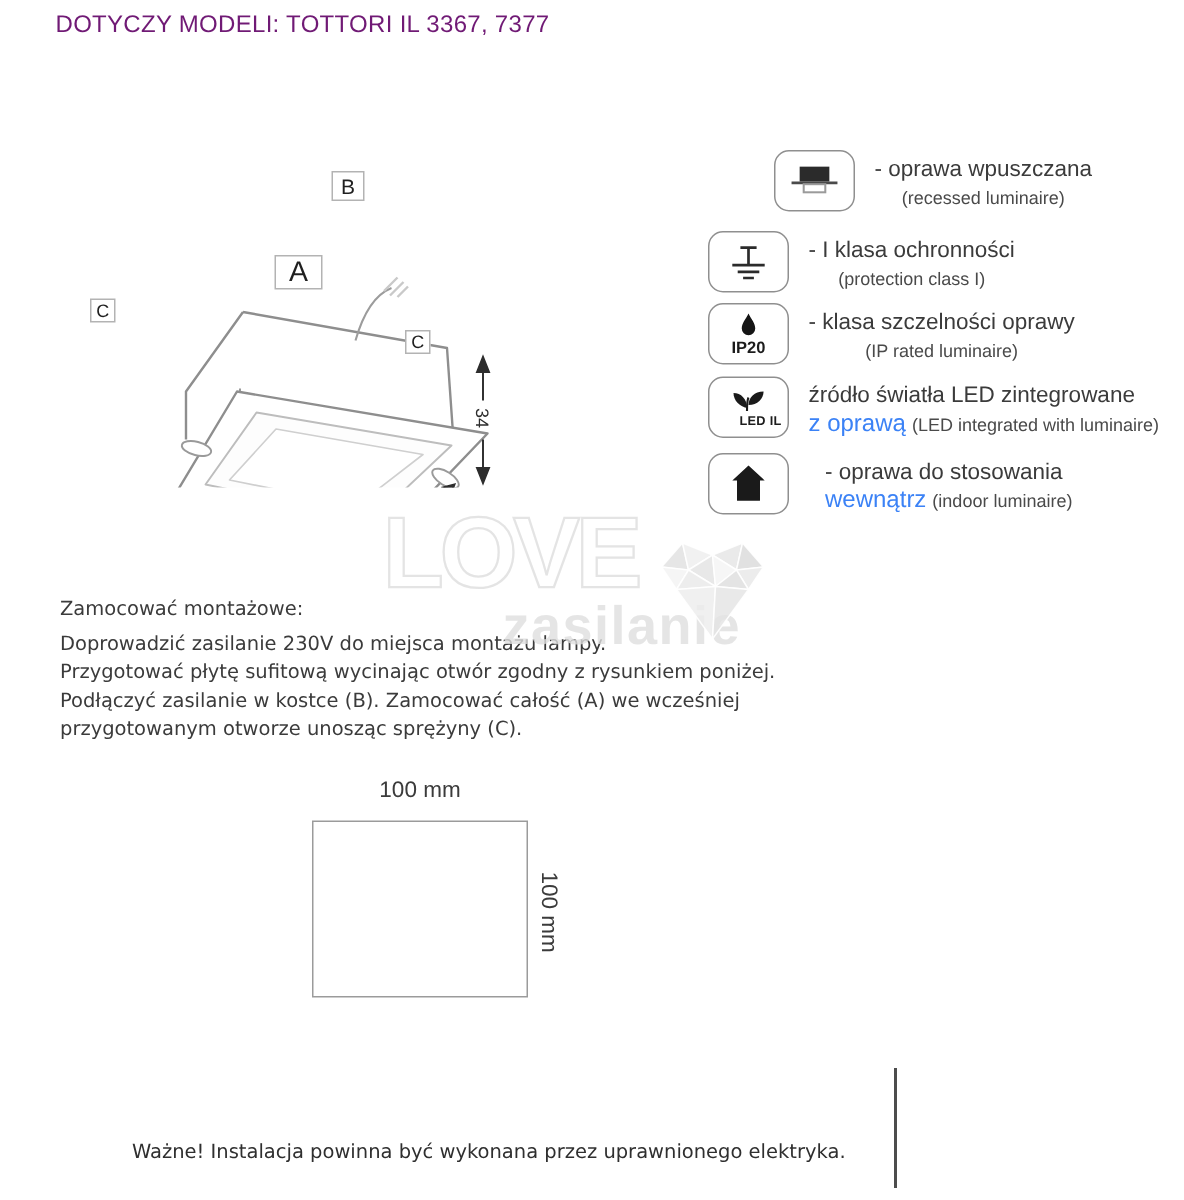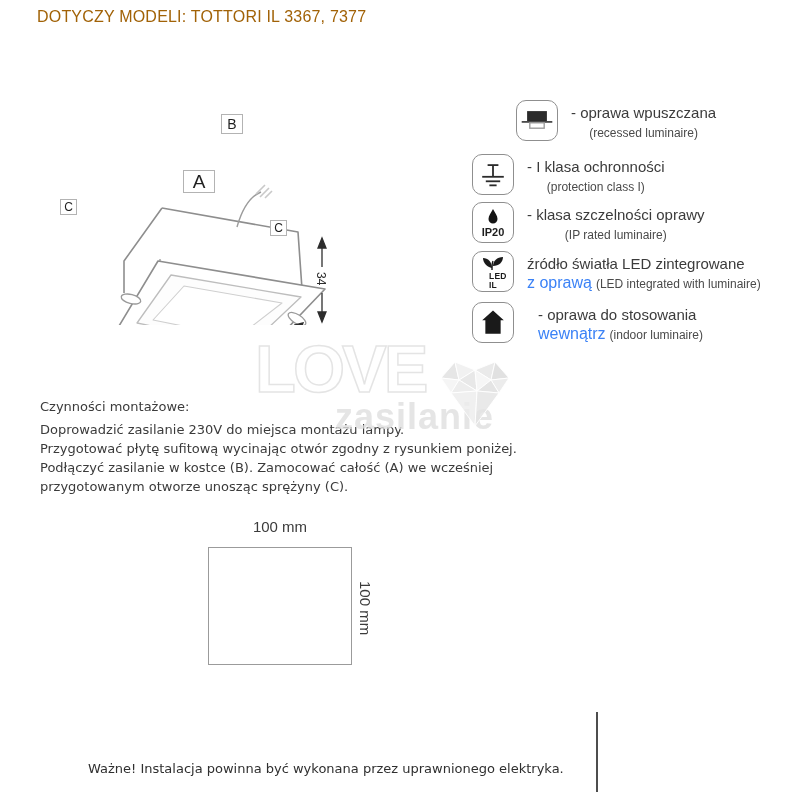--- a/index.html
+++ b/index.html
@@ -2,36 +2,36 @@
 <html><head>
 <meta charset="utf-8">
 <style>
   * { margin:0; padding:0; box-sizing:border-box; }
   html,body { width:789px; height:800px; background:#ffffff; position:relative;
               font-family:"Liberation Sans", sans-serif; overflow:hidden; }
 
   .abs { position:absolute; }
 
   
-  .page-title { left:37px; top:8px; font-size:16px; color:#a16207; letter-spacing:.2px; }
+  .page-title { left:37px; top:8px; font-size:16px; color:#701a75; letter-spacing:.2px; }
 
   
   .diagram { left:40px; top:90px; width:290px; height:235px; }
   .diagram svg { position:absolute; left:0; top:0; }
   .dlabel { position:absolute; background:#fff; border:1px solid #b3b3b3;
             display:flex; align-items:center; justify-content:center; color:#1f1f1f; }
   .dlabel-a { left:143px; top:80px; width:32px; height:23px; font-size:19px; }
   .dlabel-b { left:181px; top:24px; width:22px; height:20px; font-size:14px; }
   .dlabel-cl { left:20px; top:109px; width:17px; height:16px; font-size:12px; }
   .dlabel-cr { left:230px; top:130px; width:17px; height:16px; font-size:12px; }
 
   
   .feature-row { position:absolute; left:472px; display:flex; gap:13px; }
   .fr-1 { top:100px;padding-left:44px; } .fr-2 { top:154px; } .fr-3 { top:202px; } .fr-4 { top:251px; } .fr-5 { top:302px;gap:24px; }
-  .ficon { width:42px; height:41px; border:1.5px solid #8f8f8f; border-radius:10px;
+  .ficon { width:54px; height:41px; border:1.5px solid #8f8f8f; border-radius:10px;
            display:flex; flex-direction:column; align-items:center; justify-content:center;
            background:#fff; flex:0 0 auto; }
   .fbadge { font-weight:bold; color:#1c1c1c; line-height:1; }
   .fbadge-ip { font-size:11px; margin-top:1px; }
   .fbadge-led { font-size:8.5px; margin-top:1px; letter-spacing:.2px;margin-left:16px; }
   .ftext { padding-top:3px; }
   .f-line1 { font-size:15px; color:#3b3b3b; line-height:20px; white-space:nowrap; }
   .f-line2 { font-size:12px; color:#4a4a4a; line-height:17px; white-space:nowrap;text-align:center; }
   .f-main2 { font-size:16px; color:#3b82f6; }
   .f-main2:not(:empty) { margin-right:4px; }
@@ -182,21 +182,21 @@
     <svg width="38" height="36" viewBox="0 0 40 40">
       <polygon points="20,6 32,17 28.5,17 28.5,32 11.5,32 11.5,17 8,17" fill="#1a1a1a"></polygon>
     </svg>
   </div>
   <div class="ftext">
     <div class="f-line1">- oprawa do stosowania</div>
     <div class="f-line2"><span class="f-main2">wewnątrz</span><span>(indoor luminaire)</span></div>
   </div>
 </div>
 
-<div class="abs instr-heading">Czynności montażowe:</div>
+<div class="abs instr-heading">Zamocować montażowe:</div>
 <div class="abs instr-text">
   <div>Doprowadzić zasilanie 230V do miejsca montażu lampy.</div>
   <div>Przygotować płytę sufitową wycinając otwór zgodny z rysunkiem poniżej.</div>
   <div>Podłączyć zasilanie w kostce (B). Zamocować całość (A) we wcześniej</div>
   <div>przygotowanym otworze unosząc sprężyny (C).</div>
 </div>
 
 <div class="abs watermark">
   <div class="wm-love">LOVE</div>
   <div class="wm-lighting">zasilanie</div>

